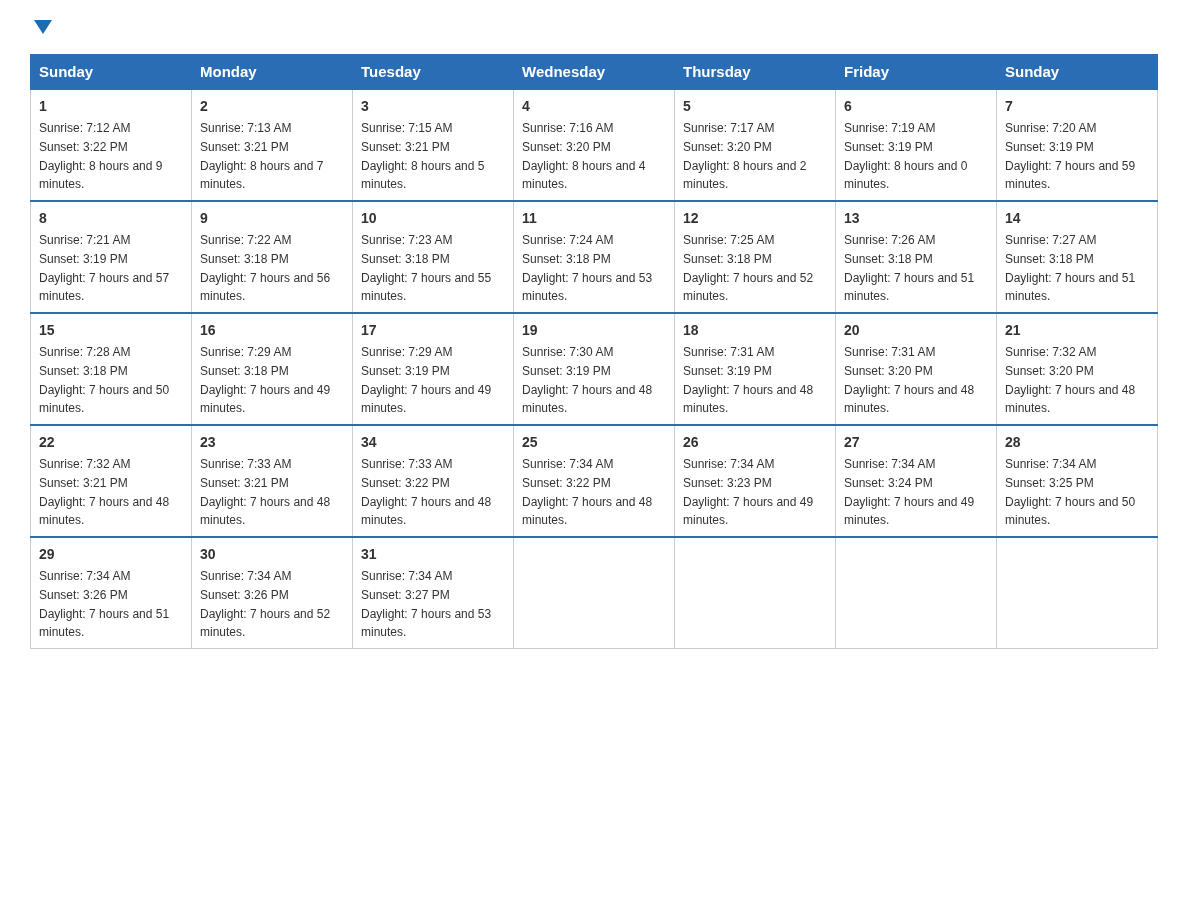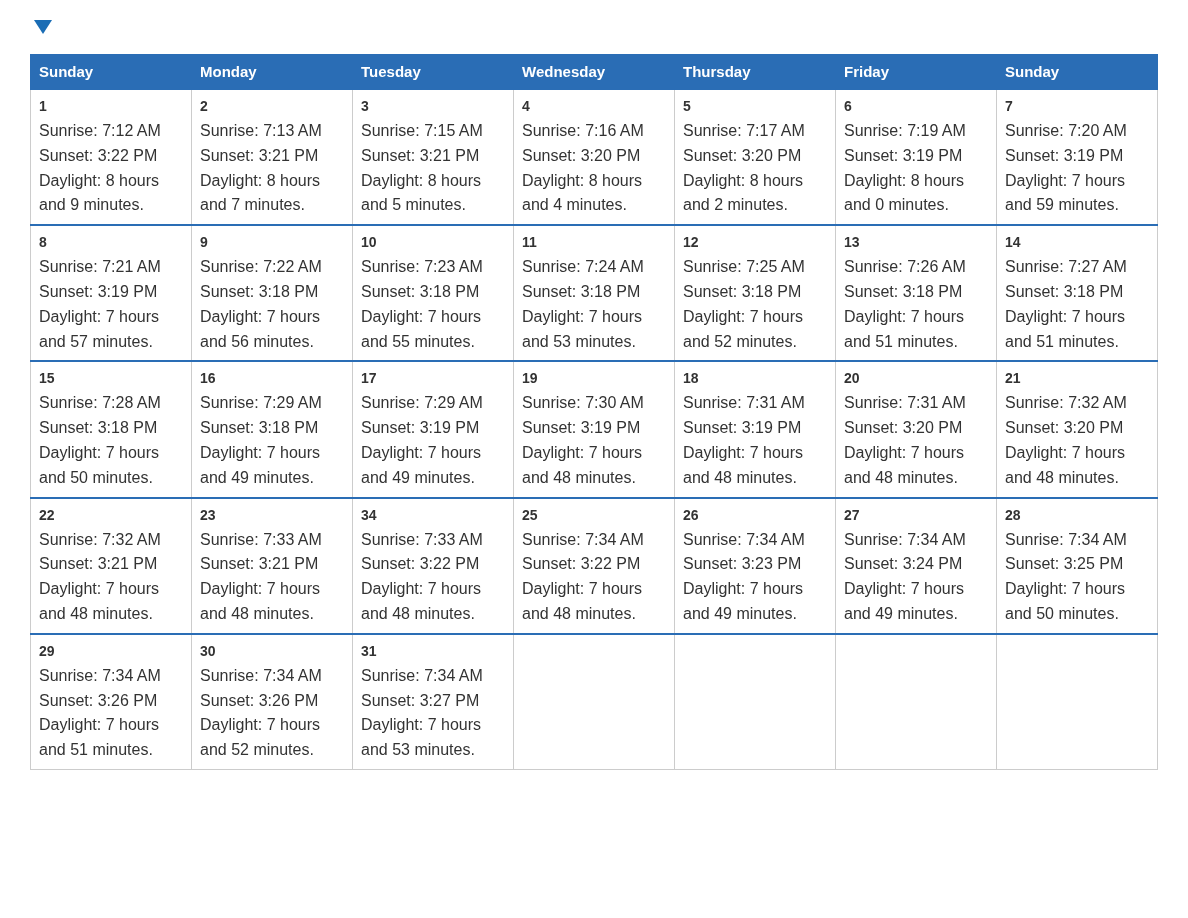--- a/index.html
+++ b/index.html
@@ -72,21 +72,21 @@
       line-height: 1.5;
       height: 100px;
     }
     .day-num {
       font-size: 14px;
       font-weight: bold;
       display: block;
       margin-bottom: 2px;
     }
     .day-info {
-      font-size: 16px;
+      font-size: 12px;
       color: #333;
       line-height: 1.55;
     }
     tbody tr td.empty {
       background: #fff;
     }
   </style>
 </head>
 <body>
 

